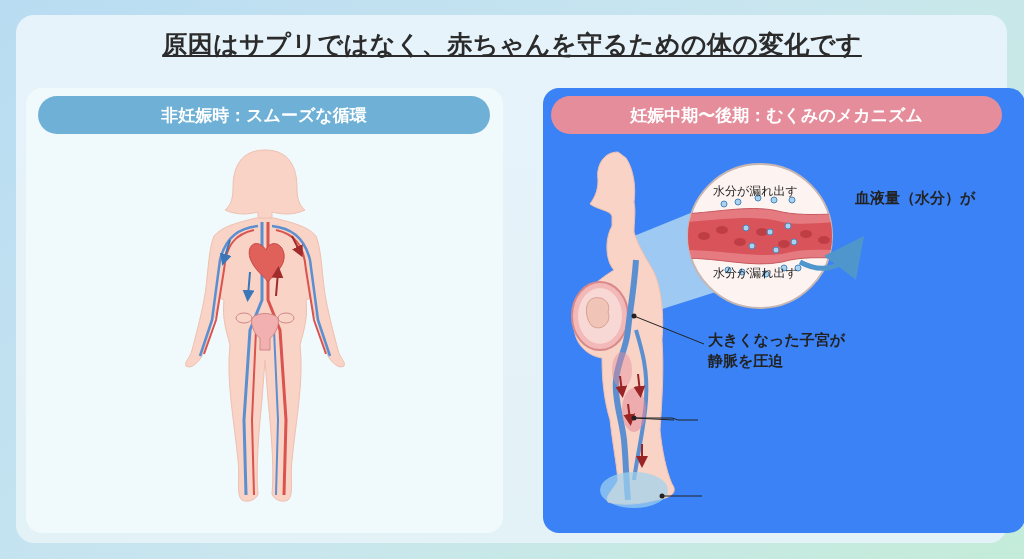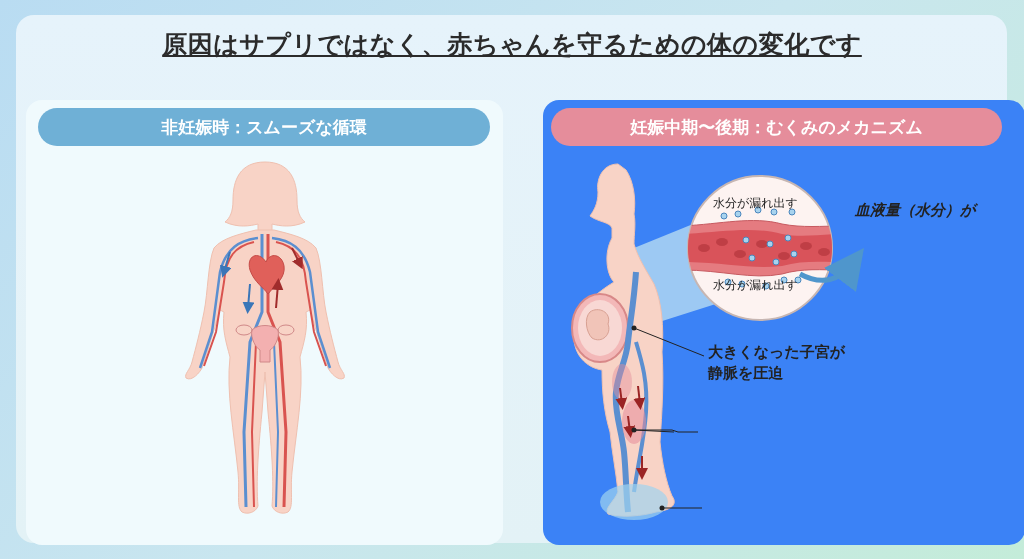--- a/index.html
+++ b/index.html
@@ -12,21 +12,21 @@
   .frame {
     position: absolute; left: 16px; top: 15px; width: 991px; height: 528px;
     border-radius: 18px;
     background: linear-gradient(180deg, #e6f3fb 0%, #e3f2f6 100%);
   }
   .main-title {
     position: absolute; left: 0; top: 28px; width: 100%; text-align: center;
     font-size: 25px; font-weight: bold; color: #2b2b2b; letter-spacing: 0.5px; text-decoration: underline;
   }
   .panel {
-    position: absolute; top: 100px; height: 445px; border-radius: 16px;
+    position: absolute; top: 88px; height: 445px; border-radius: 16px;
   }
   .panel.left { left: 26px; width: 477px; background: #f0fafd; }
   .panel.right { left: 521px; width: 482px; background: #3b82f6; margin-left: 22px; }
   .pill {
     position: absolute; top: 8px; height: 38px; border-radius: 20px;
     color: #fff; font-weight: bold; font-size: 17px;
     display: flex; align-items: center; justify-content: center;
   }
   .panel.left .pill { left: 12px; width: 452px; background: #6fb0d6; }
   .panel.right .pill { left: 8px; width: 451px; background: #e58d9b; }
@@ -163,21 +163,21 @@
       <line x1="612" y1="418" x2="652" y2="420" stroke="#222" stroke-width="1"></line>
       <circle cx="612" cy="418" r="2.5" fill="#222"></circle>
       <line x1="640" y1="496" x2="680" y2="496" stroke="#222" stroke-width="1"></line>
       <circle cx="640" cy="496" r="2.5" fill="#222"></circle>
     </g>
   </svg>
 
   <div class="caption" style="left:170px; top:93px; font-size:12px; font-weight:normal;">水分が漏れ出す</div>
   <div class="caption" style="left:170px; top:175px; font-size:12px; font-weight:normal;">水分が漏れ出す</div>
 
-  <div class="caption" style="left:312px; top:100px; font-size:15px;font-style:italic;">
+  <div class="caption" style="left:312px; top:100px; font-size:15px;">
     <div>血液量（水分）が</div>
   </div>
 
   <div class="caption" style="left:165px; top:242px;">
     <div>大きくなった子宮が</div>
     <div>静脈を圧迫</div>
   </div>
 </div>
 
 </body></html>

